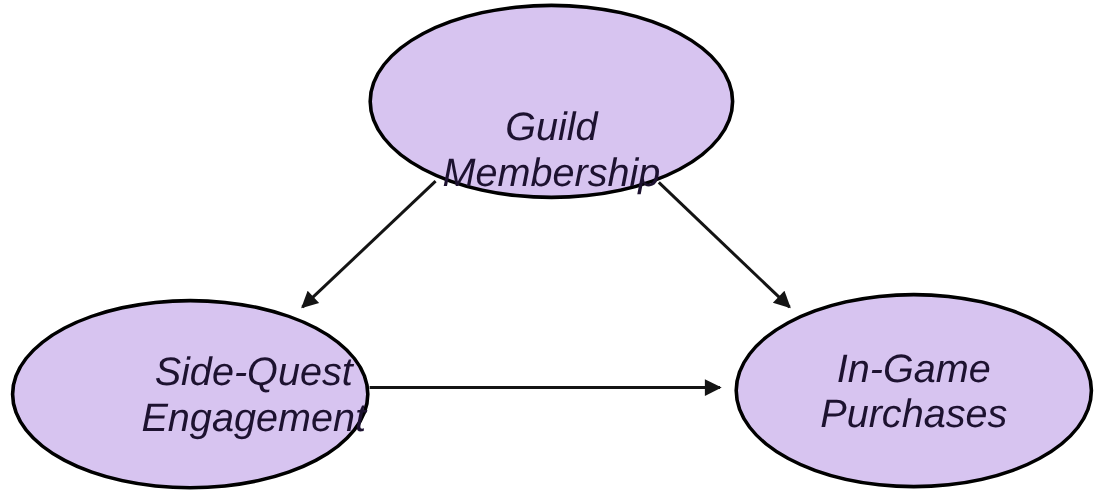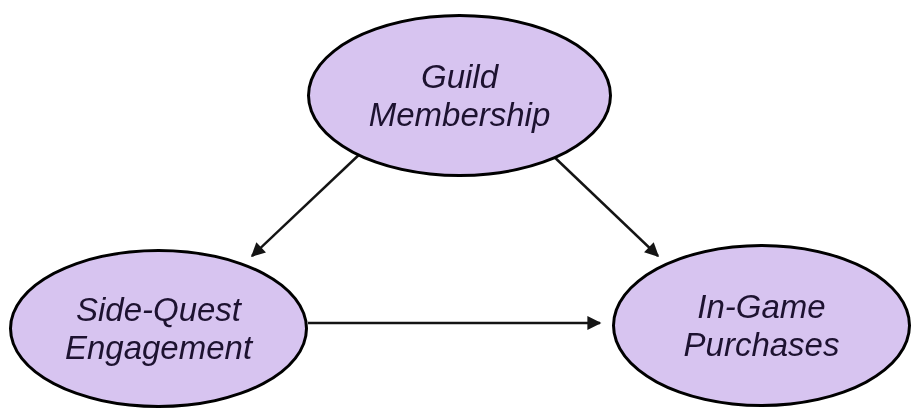--- a/index.html
+++ b/index.html
@@ -37,29 +37,31 @@
   .node .label {
     font-style: italic;
     font-size: 33px;
     line-height: 38px;
     color: #1d1230;
     white-space: pre-line;
     letter-spacing: 0px;
   }
   .node-guild {
     left: 307px;
-    top: 14px;
+    top: 3px;
     width: 305px;
     height: 163px;
+    align-items: flex-end;
   }
   .node-sidequest {
     left: 9px;
     top: 249px;
     width: 299px;
     height: 159px;
+    justify-content: flex-end;
   }
   .node-ingame {
     left: 612px;
     top: 244px;
     width: 299px;
     height: 163px;
   }
 </style>
 </head>
 <body>

